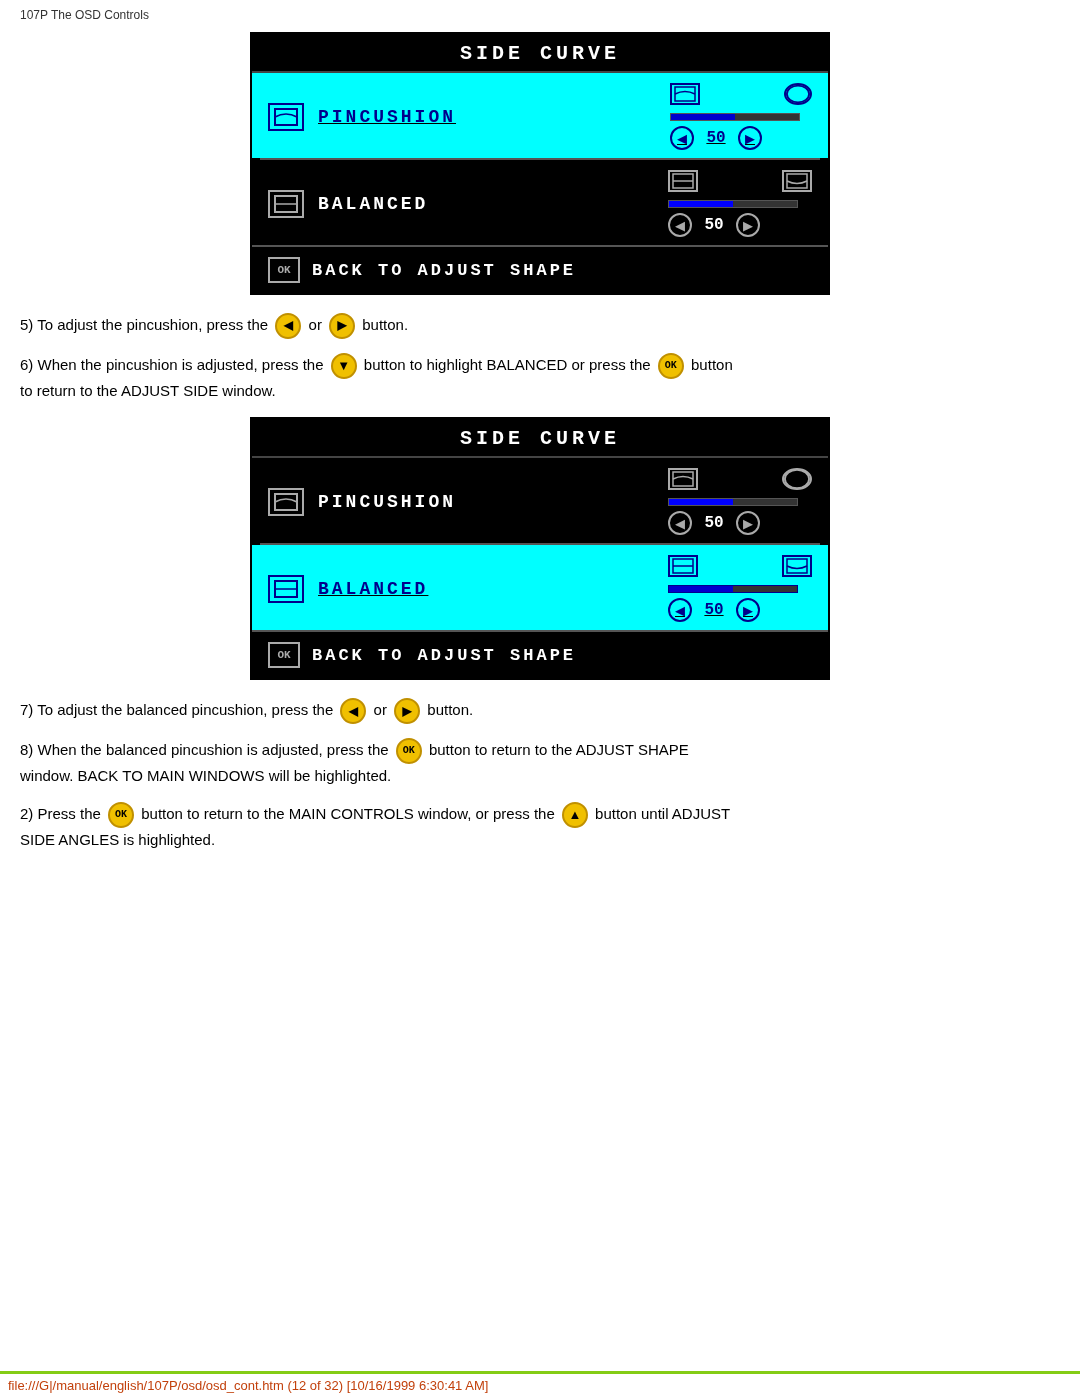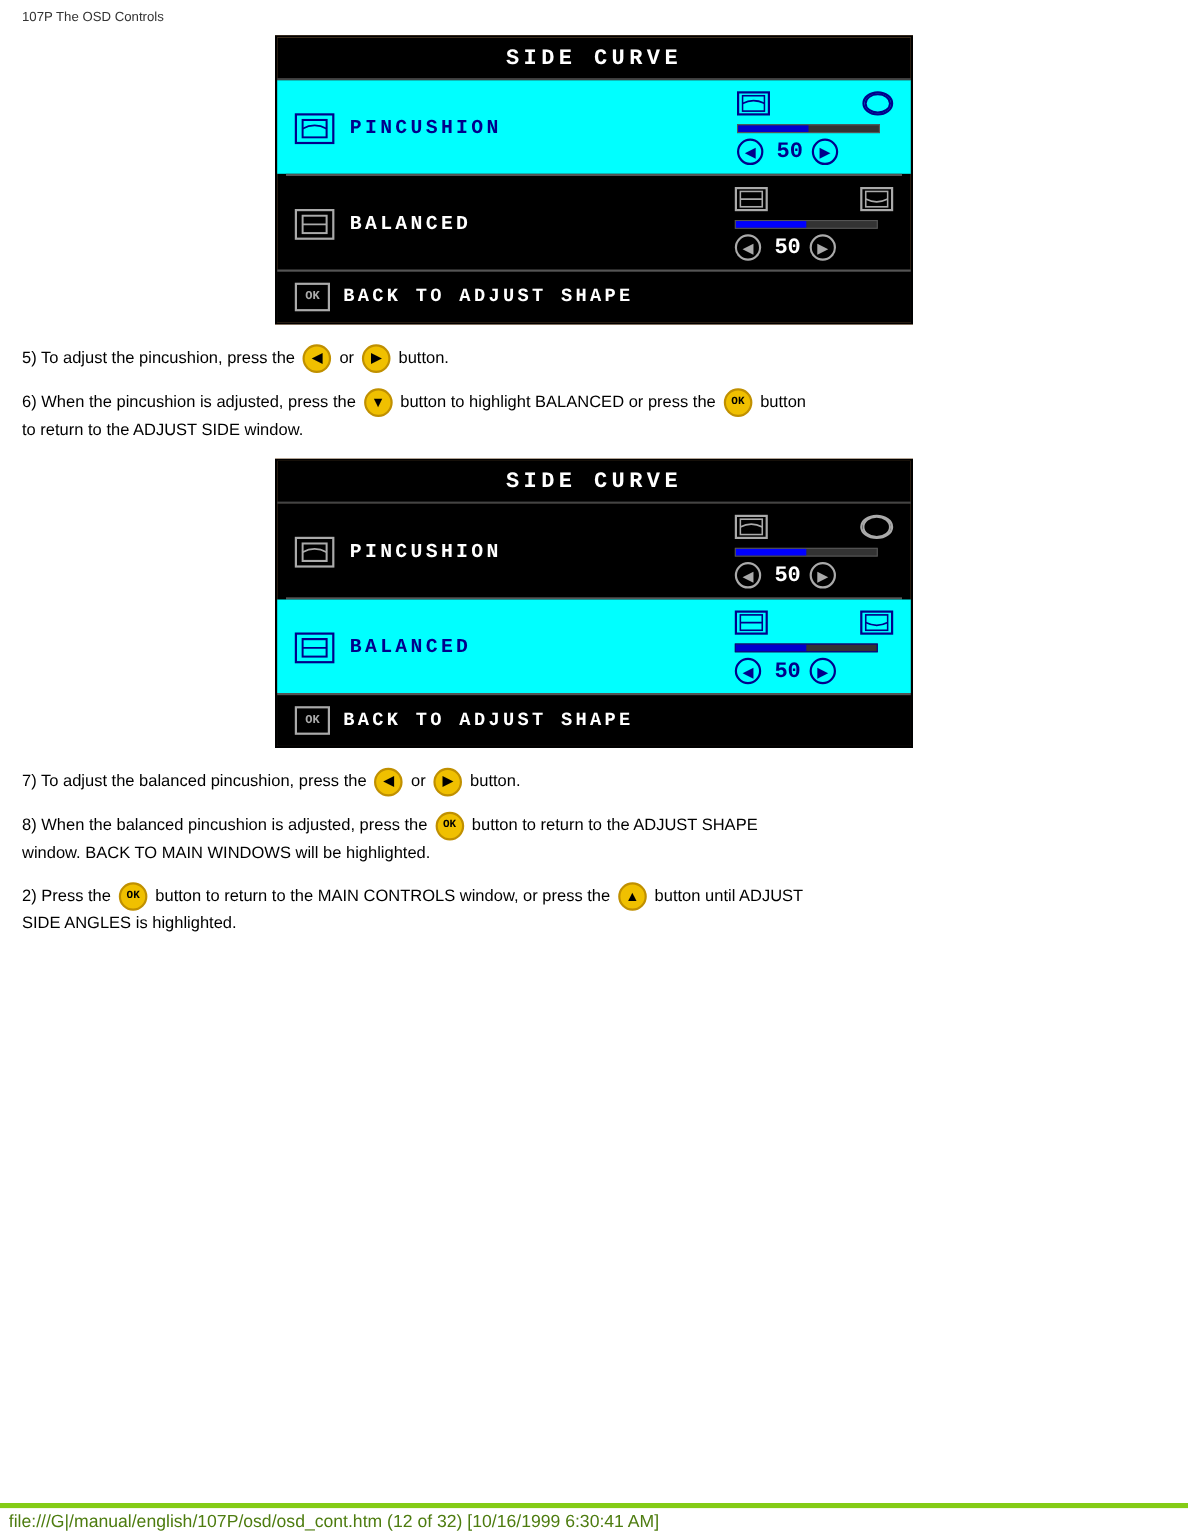--- a/index.html
+++ b/index.html
@@ -35,20 +35,21 @@
       font-weight: bold;
       font-size: 20px;
       letter-spacing: 4px;
       padding: 8px 0 6px 0;
       border-bottom: 2px solid #444;
     }
 
     .osd-body {
       background: #000;
       padding: 0;
+      text-decoration: underline;
     }
 
     .osd-row {
       padding: 10px 16px 8px 16px;
       display: flex;
       align-items: center;
       gap: 0;
     }
 
     .osd-row.highlighted {
@@ -160,24 +161,24 @@
       color: #00008B;
     }
 
     .osd-row:not(.highlighted) .nav-arrow {
       border-color: #aaa;
       color: #aaa;
     }
 
     .osd-value {
       font-family: 'Courier New', monospace;
-      font-size: 20px;
+      font-size: 16px;
       font-weight: bold;
       min-width: 28px;
-      text-align: right;
+      text-align: center;
     }
 
     .osd-row.highlighted .osd-value {
       color: #00008B;
     }
 
     .osd-row:not(.highlighted) .osd-value {
       color: #fff;
     }
 
@@ -246,24 +247,24 @@
       font-size: 10px;
       font-weight: bold;
     }
 
     .footer {
       position: fixed;
       bottom: 0;
       left: 0;
       width: 100%;
       background: #fff;
-      font-size: 16px;
-      color: #4d7c0f;
+      font-size: 13px;
+      color: #c2410c;
       padding: 4px 8px;
-      border-top: 5px solid #84cc16;
+      border-top: 3px solid #84cc16;
     }
 
     .osd-controls-block {
       display: flex;
       flex-direction: column;
       gap: 2px;
     }
 
   </style>
 </head>

